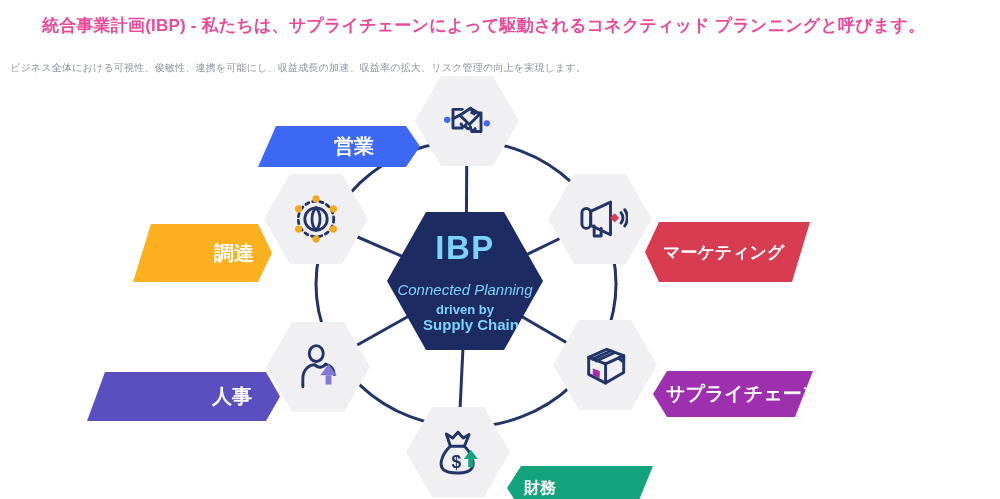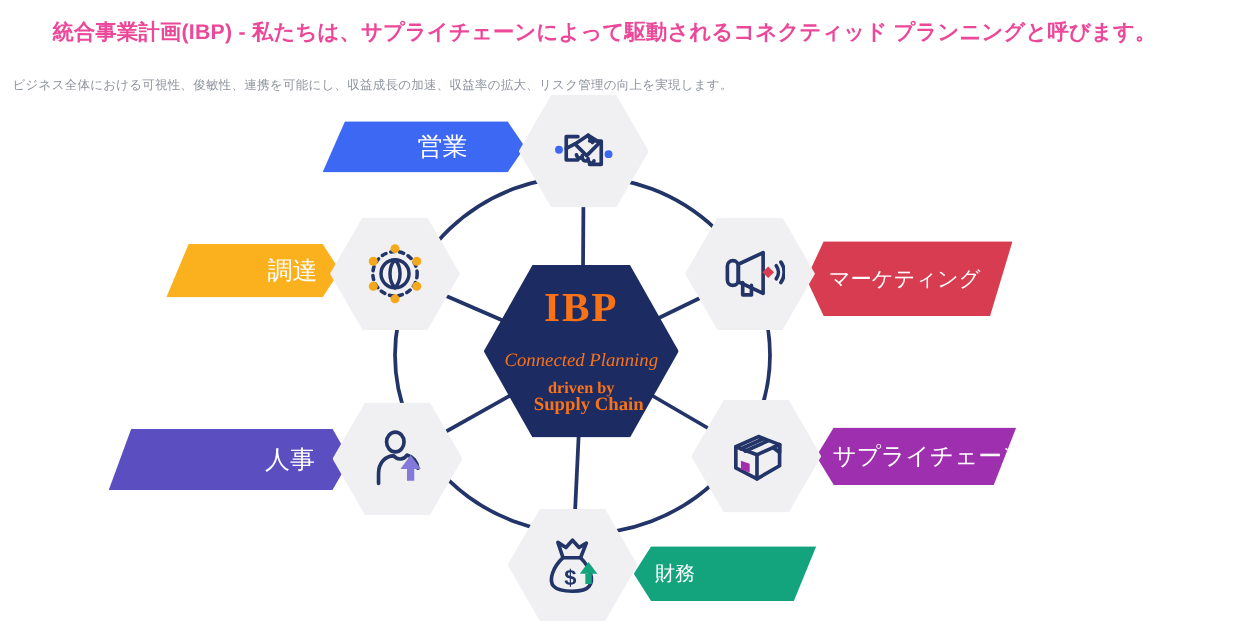--- a/index.html
+++ b/index.html
@@ -9,52 +9,52 @@
   }
   
   .hdr{position:absolute;left:10px;top:14px;width:980px;}
   .hdr-title{font-size:17px;font-weight:bold;color:#ec4899;letter-spacing:.2px;white-space:nowrap;margin-left:32px;}
   .hdr-sub{margin-top:24px;font-size:10px;color:#8e939e;letter-spacing:.2px;white-space:nowrap;}
   
   .wires{position:absolute;left:0;top:0;z-index:0;}
   
   .dept-label{
     position:absolute;z-index:1;display:flex;align-items:center;
-    color:#ffffff;font-weight:normal;white-space:nowrap;box-sizing:border-box;
+    color:#ffffff;font-weight:bold;white-space:nowrap;box-sizing:border-box;margin-top:29px;
   }
   .dept-left{
     clip-path:polygon(18px 0%, calc(100% - 14px) 0%, 100% 50%, calc(100% - 14px) 100%, 0% 100%);
     justify-content:flex-end;
   }
   .dept-right{
     clip-path:polygon(0% 50%, 14px 0%, 100% 0%, calc(100% - 18px) 100%, 14px 100%);
     justify-content:flex-start;
   }
   .lbl-sales      {left:258px;top:97px; width:162px;height:41px;padding-right:46px;font-size:20px;}
-  .lbl-procurement{left:133px;top:195px;width:139px;height:43px;padding-right:18px;font-size:20px;}
+  .lbl-procurement{left:133px;top:195px;width:139px;height:58px;padding-right:18px;font-size:20px;}
   .lbl-hr         {left:87px; top:343px;width:193px;height:49px;padding-right:28px;font-size:20px;}
   .lbl-marketing  {left:645px;top:193px;width:165px;height:60px;padding-left:18px;font-size:17px;}
   .lbl-supply     {left:653px;top:342px;width:160px;height:46px;padding-left:13px;font-size:19px;}
   .lbl-finance    {left:507px;top:437px;width:146px;height:44px;padding-left:17px;font-size:16px;}
   
   .hex{
     position:absolute;display:flex;align-items:center;justify-content:center;
     clip-path:polygon(0% 50%,25% 0%,75% 0%,100% 50%,75% 100%,25% 100%);
   }
   .hex-sat{width:104px;height:90px;z-index:2;}
   .hex-sales      {left:415px;top:76px;}
   .hex-procurement{left:264px;top:174px;}
   .hex-marketing  {left:548px;top:174px;}
   .hex-hr         {left:266px;top:322px;}
   .hex-supply     {left:553px;top:320px;}
   .hex-finance    {left:406px;top:407px;}
   .hex-sat svg{width:56px;height:56px;display:block;}
   .hex-center{
     left:387px;top:212px;width:156px;height:136px;z-index:3;
-    flex-direction:column;color:#f97316;text-align:left;padding-top:2px;font-family:Liberation Serif, serif;
+    flex-direction:column;color:#7dd3fc;text-align:left;padding-top:2px;
   }
   .c-acronym{font-size:33px;font-weight:bold;letter-spacing:1.5px;line-height:1;}
   .c-sub1{font-style:italic;font-size:15px;margin-top:18px;line-height:1.05;}
   .c-sub2{font-weight:bold;font-size:13px;margin-top:5px;line-height:1.05;}
   .c-sub3{font-weight:bold;font-size:15px;margin-top:1px;line-height:1.05;margin-left:12px;}
 </style>
 </head>
 <body>
 
 <div class="page">

